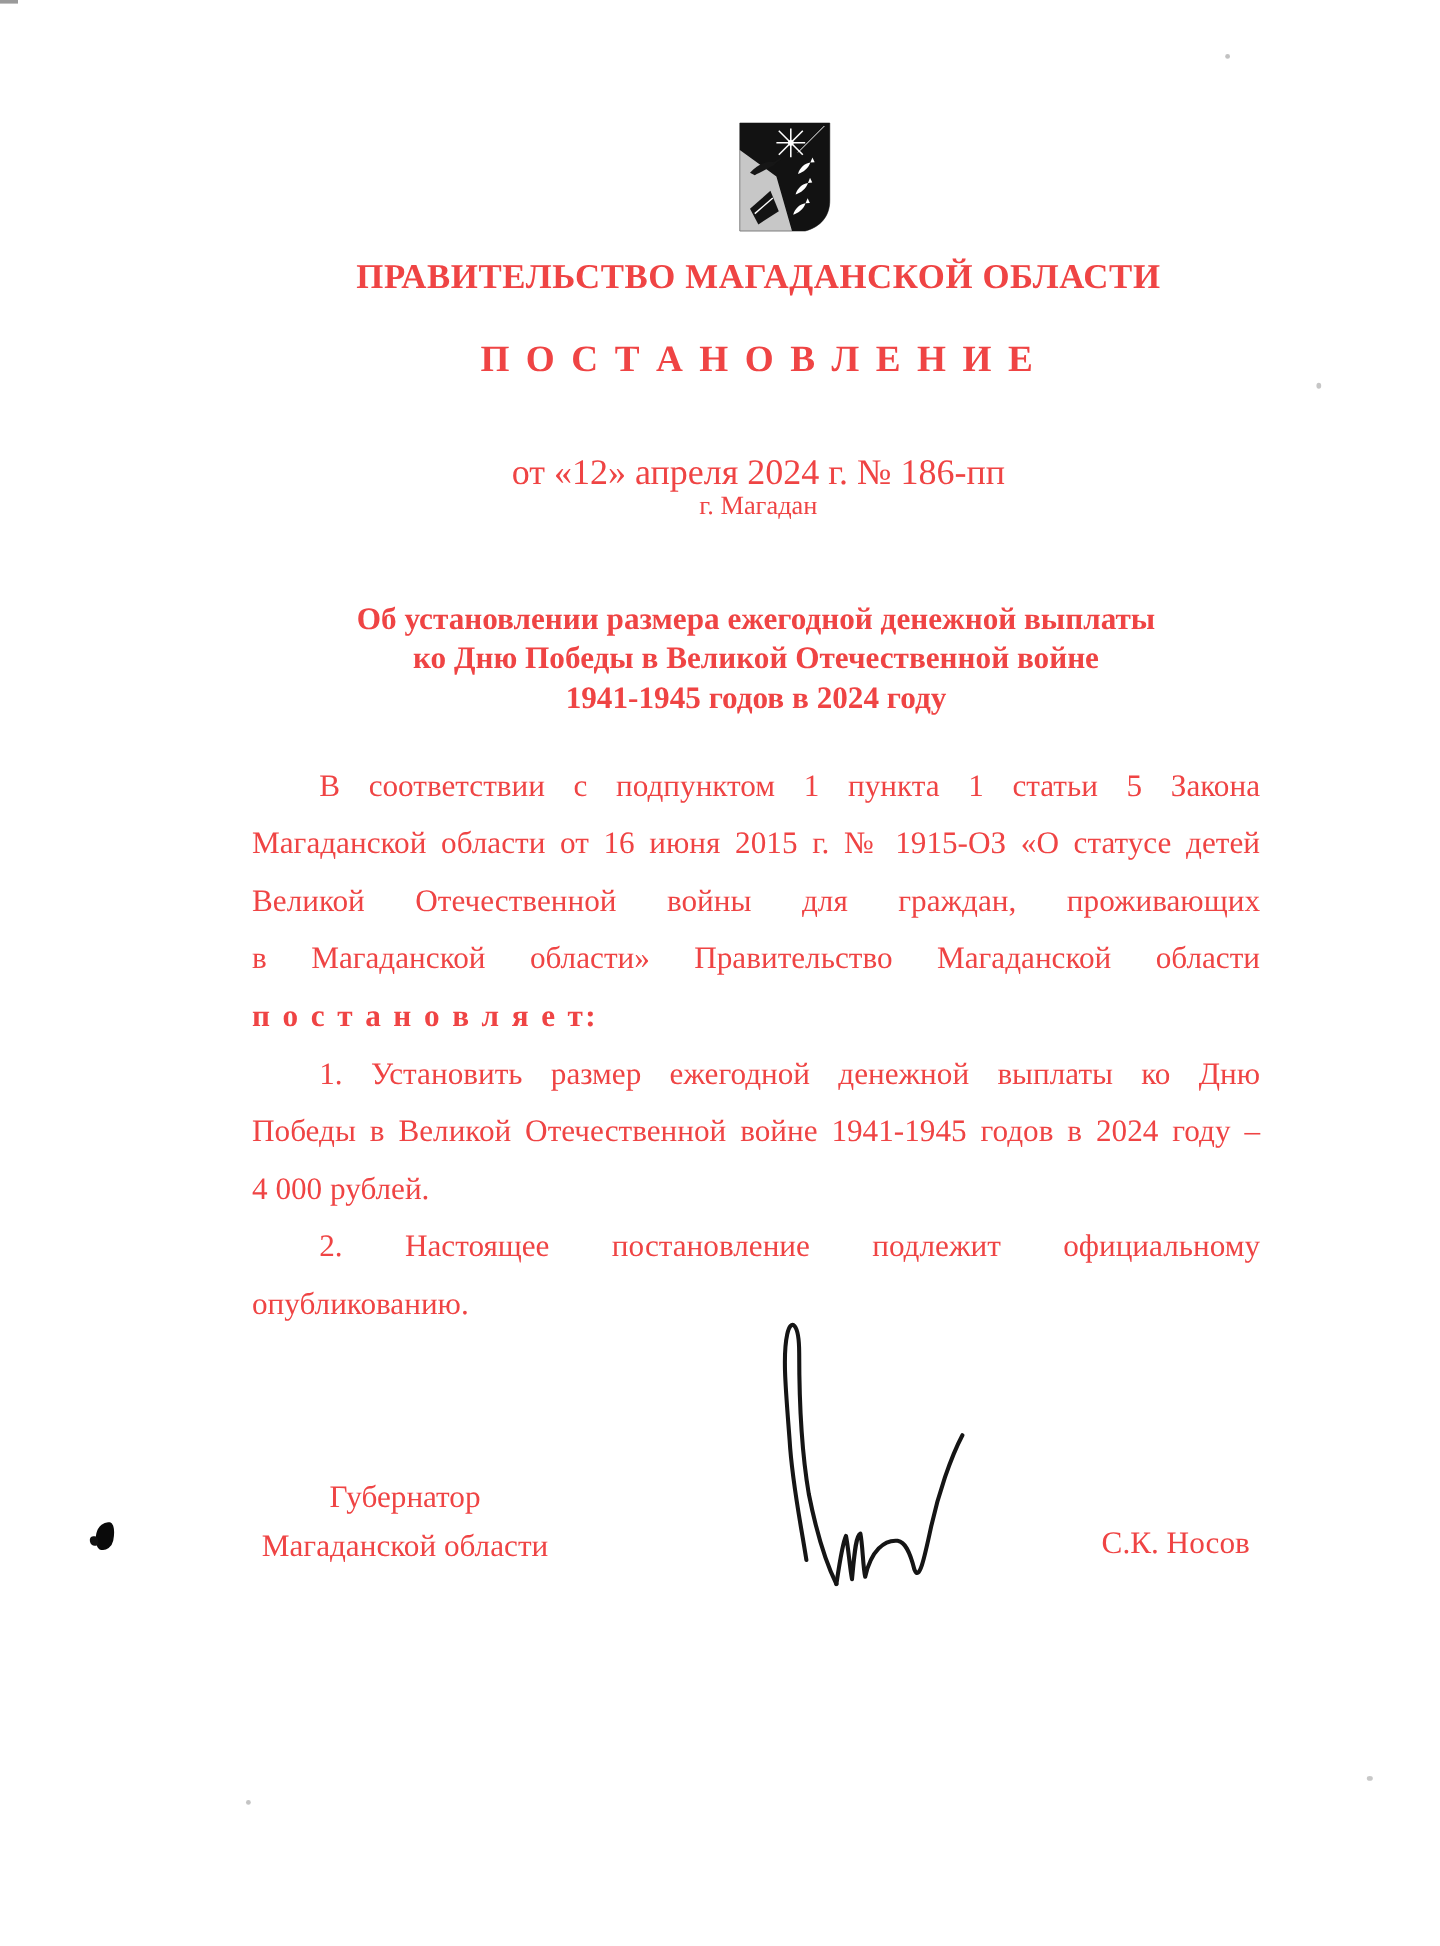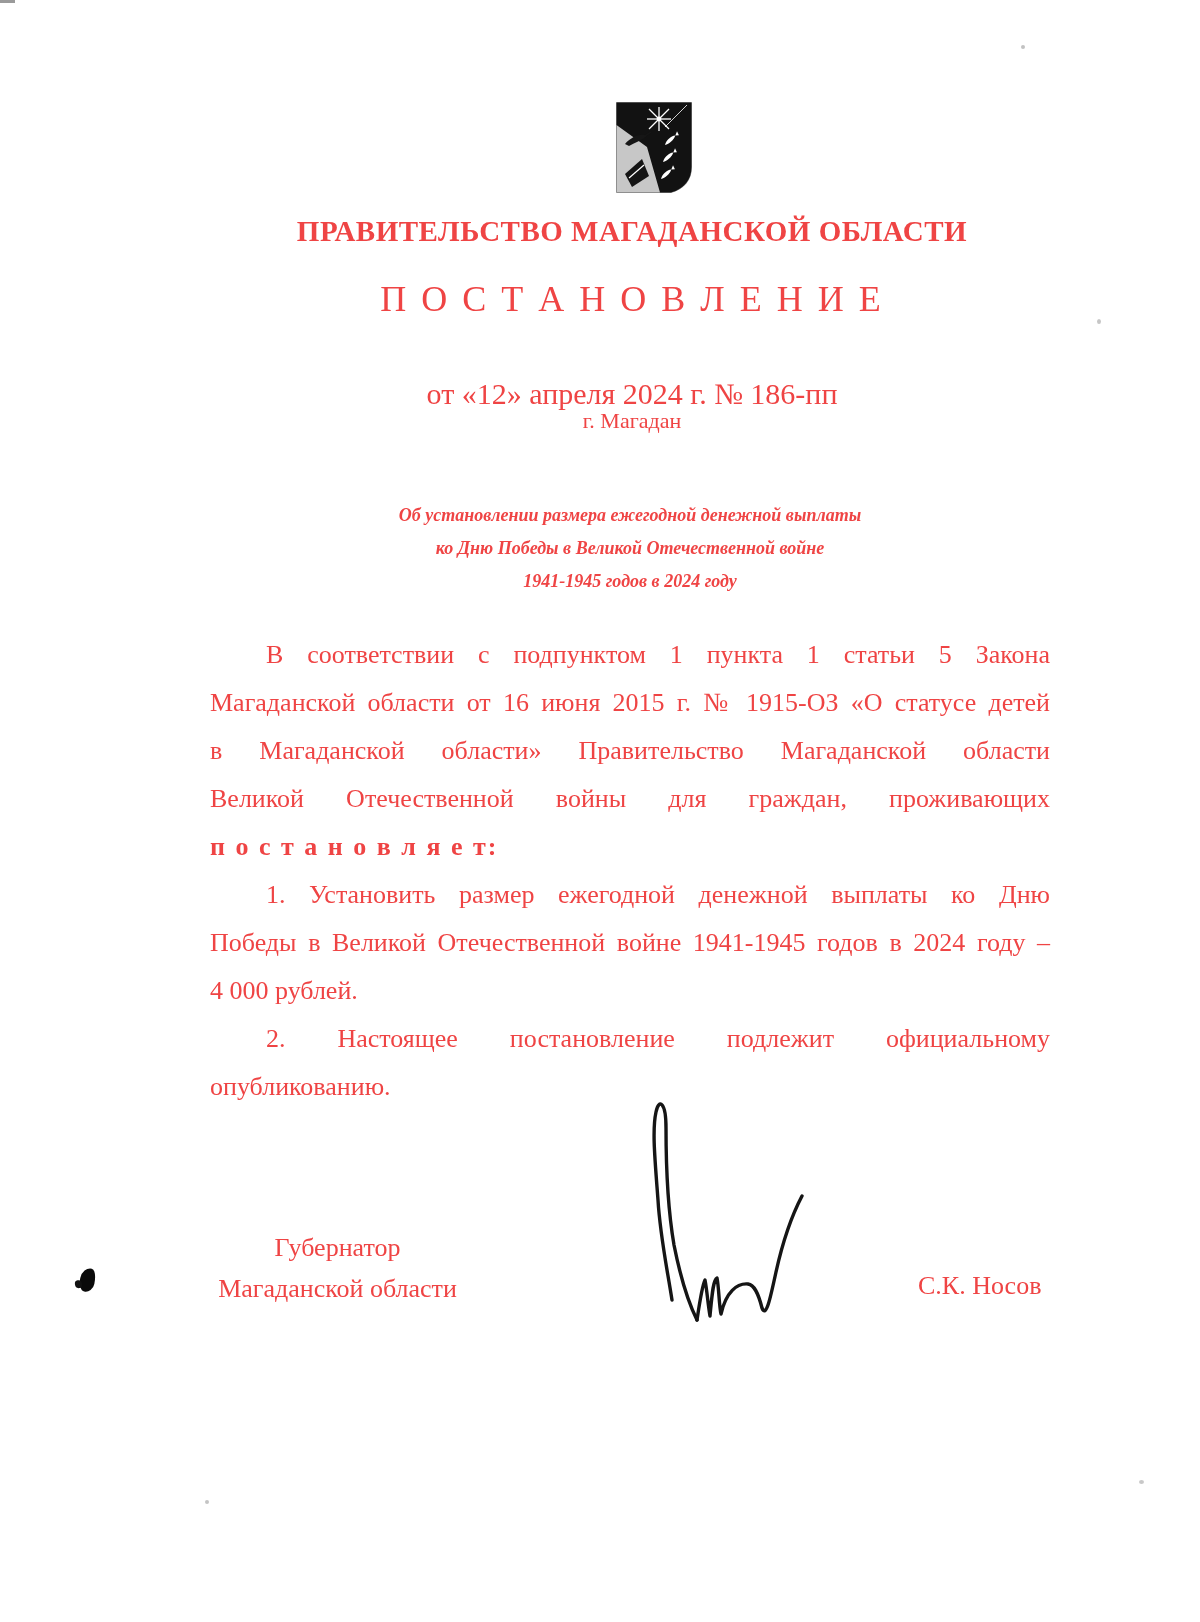--- a/index.html
+++ b/index.html
@@ -9,27 +9,27 @@
     background:#ffffff;
     margin:0 auto;
     overflow:hidden;
     font-family:"Liberation Serif","DejaVu Serif",serif;
     color:#ef4444;
   }
   
   .centered-col{position:absolute;left:64px;right:0;text-align:center;}
   .emblem{position:absolute;left:615px;top:100px;width:78px;height:95px;}
   .org-name{top:213px;font-size:29px;font-weight:bold;letter-spacing:.5px;line-height:36px;}
-  .doc-type{top:280px;font-size:36px;font-weight:normal;letter-spacing:3px;line-height:38px;}
+  .doc-type{top:280px;font-size:31px;font-weight:bold;letter-spacing:3px;line-height:38px;}
   .date-line{top:377px;font-size:30px;line-height:34px;}
   .place-line{top:408px;font-size:22px;line-height:26px;}
   
   .doc-title{
     position:absolute;left:210px;width:840px;top:499px;
-    text-align:center;font-weight:bold;font-size:18px;line-height:33px;font-style:italic;
+    text-align:center;font-weight:bold;font-size:26px;line-height:33px;
   }
   
   .body-text{position:absolute;left:210px;width:840px;top:631px;font-size:26px;line-height:48px;}
   .ln{height:48px;white-space:nowrap;}
   .ln.j{white-space:normal;text-align:justify;text-align-last:justify;}
   .ln.ind{text-indent:56px;}
   .ln.bold-spaced{font-weight:bold;letter-spacing:2px;}
   
   .sig-position{
     position:absolute;left:215px;top:1227px;width:245px;
@@ -109,22 +109,22 @@
 
   <div class="doc-title">
     <div>Об установлении размера ежегодной денежной выплаты</div>
     <div>ко Дню Победы в Великой Отечественной войне</div>
     <div>1941-1945 годов в 2024 году</div>
   </div>
 
   <div class="body-text">
     <div class="ln j ind">В соответствии с подпунктом 1 пункта 1 статьи 5 Закона</div>
     <div class="ln j">Магаданской области от 16 июня 2015 г. № 1915-ОЗ «О статусе детей</div>
+    <div class="ln j">Великой Отечественной войны для граждан, проживающих</div>
     <div class="ln j">в Магаданской области» Правительство Магаданской области</div>
-    <div class="ln j">Великой Отечественной войны для граждан, проживающих</div>
     <div class="ln bold-spaced">п о с т а н о в л я е т:</div>
     <div class="ln j ind">1. Установить размер ежегодной денежной выплаты ко Дню</div>
     <div class="ln j">Победы в Великой Отечественной войне 1941-1945 годов в 2024 году –</div>
     <div class="ln">4 000 рублей.</div>
     <div class="ln j ind">2. Настоящее постановление подлежит официальному</div>
     <div class="ln">опубликованию.</div>
   </div>
 
   <div class="sig-position">
     <div>Губернатор</div>

